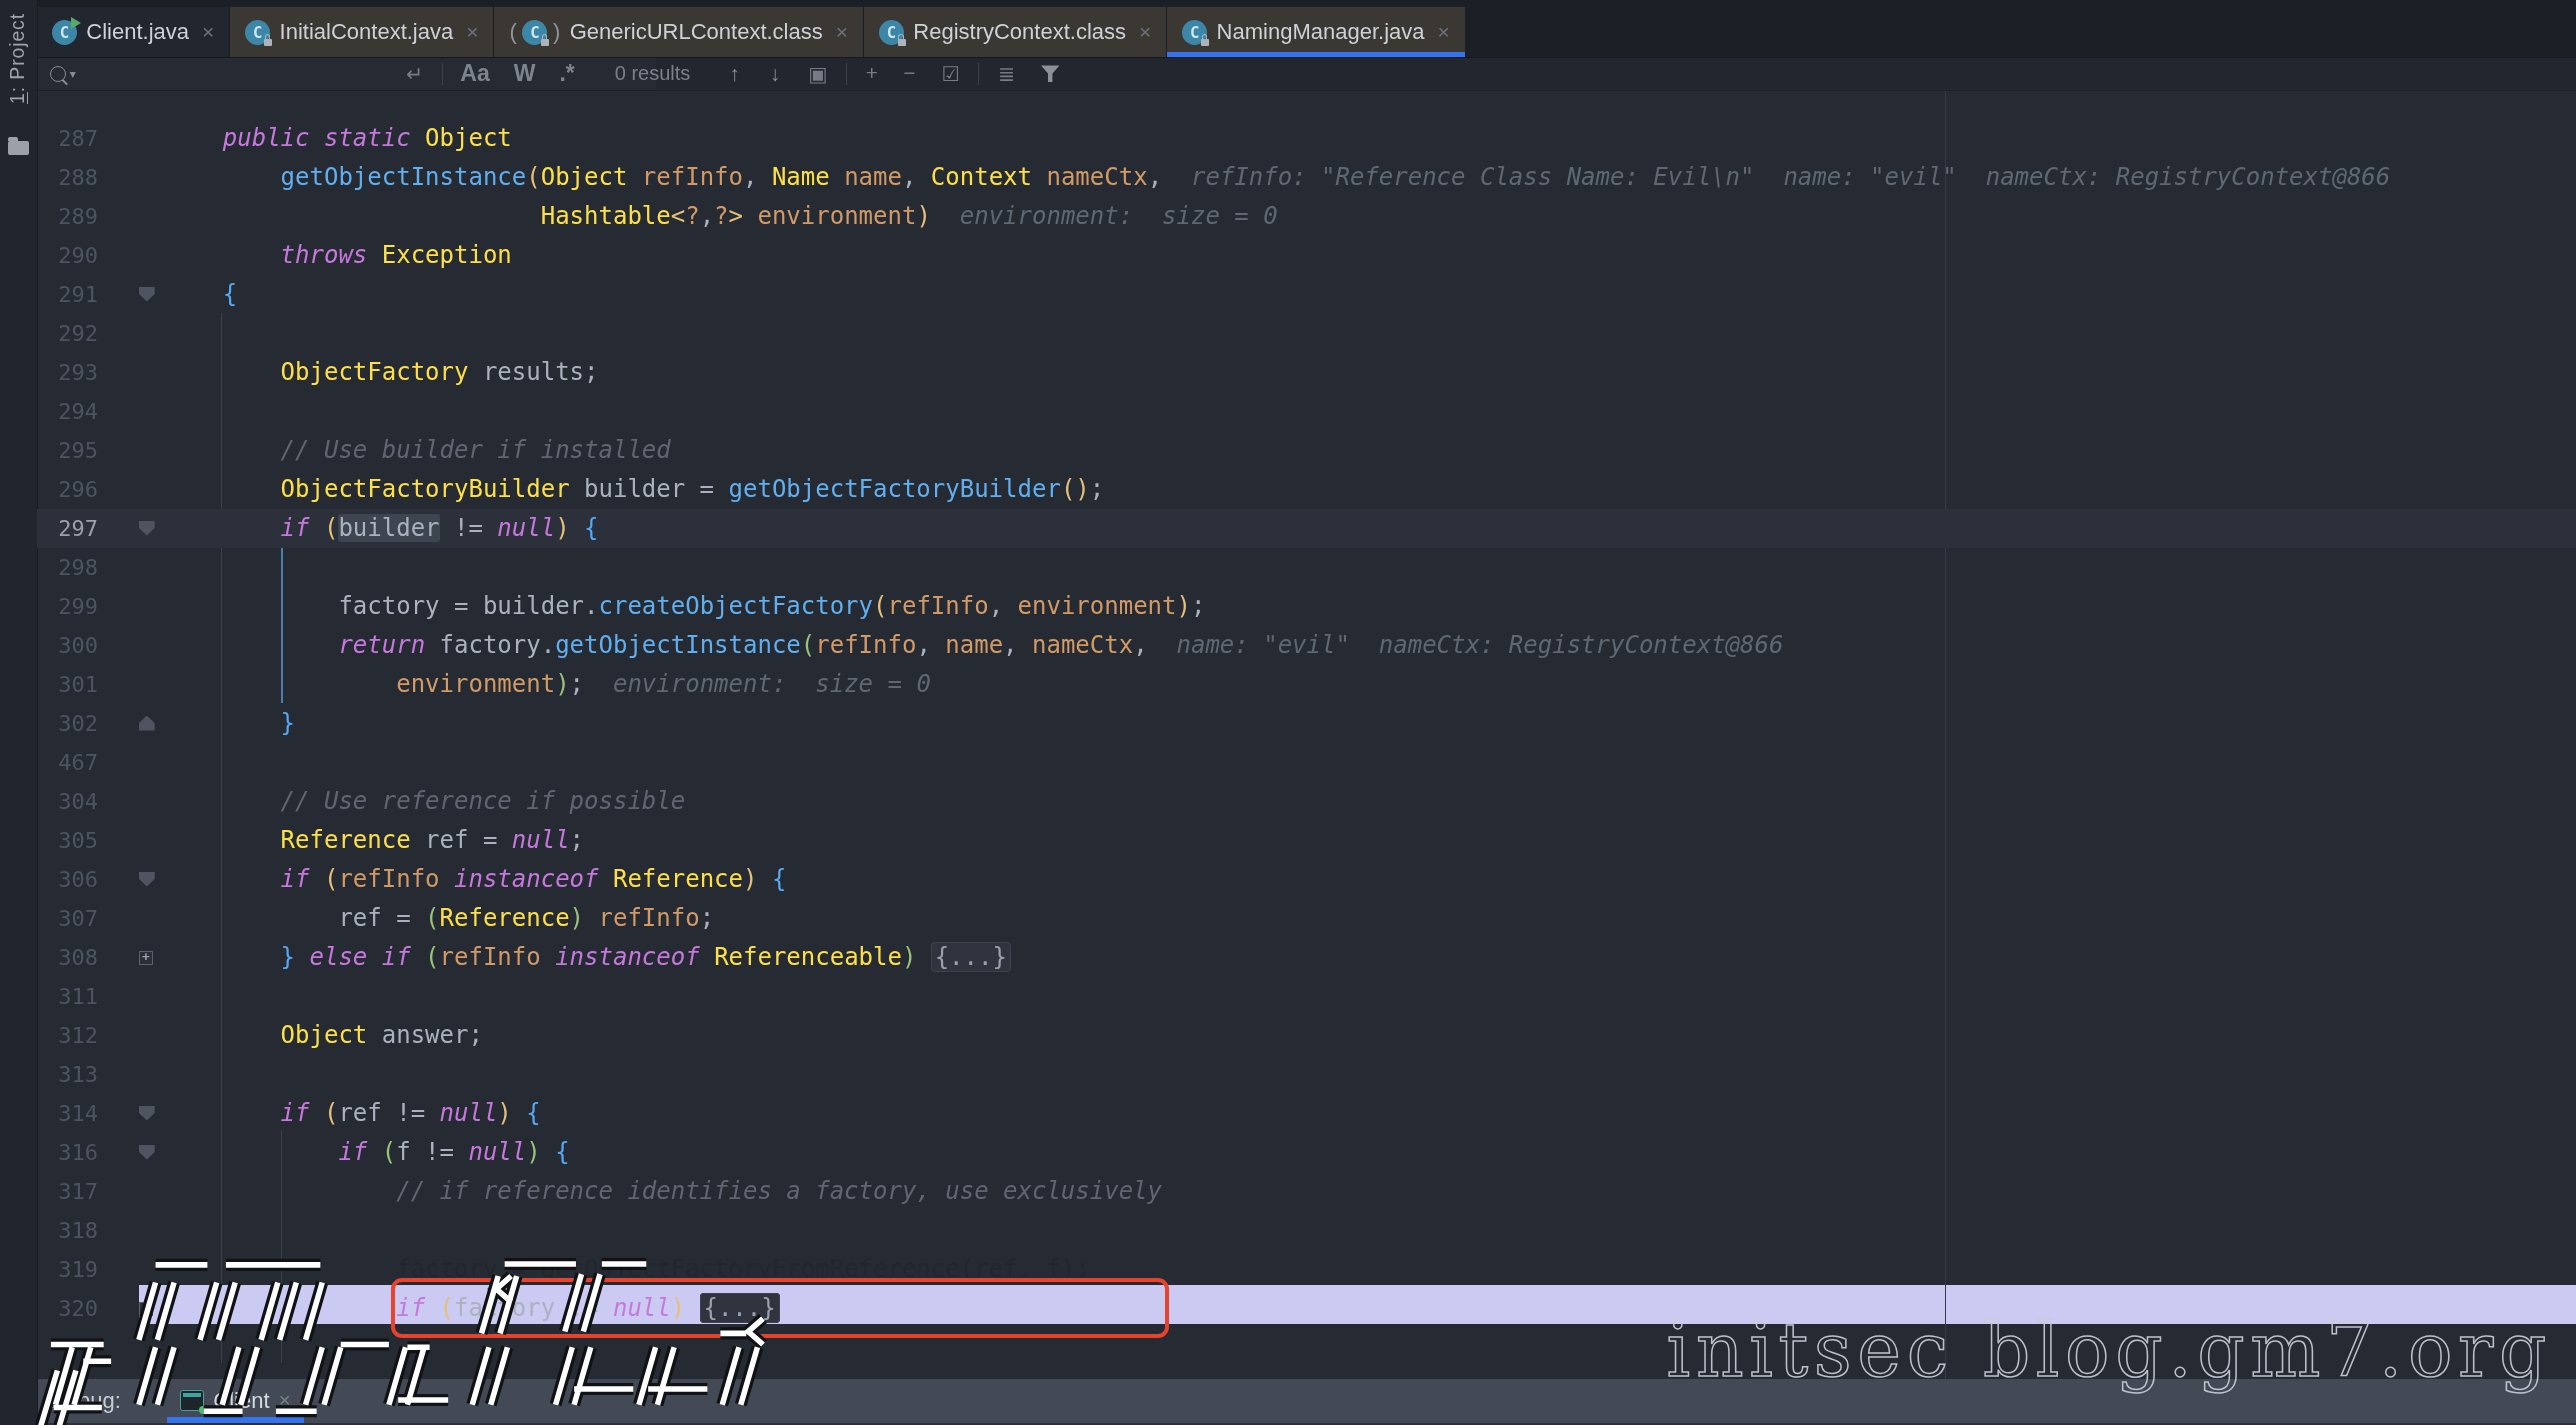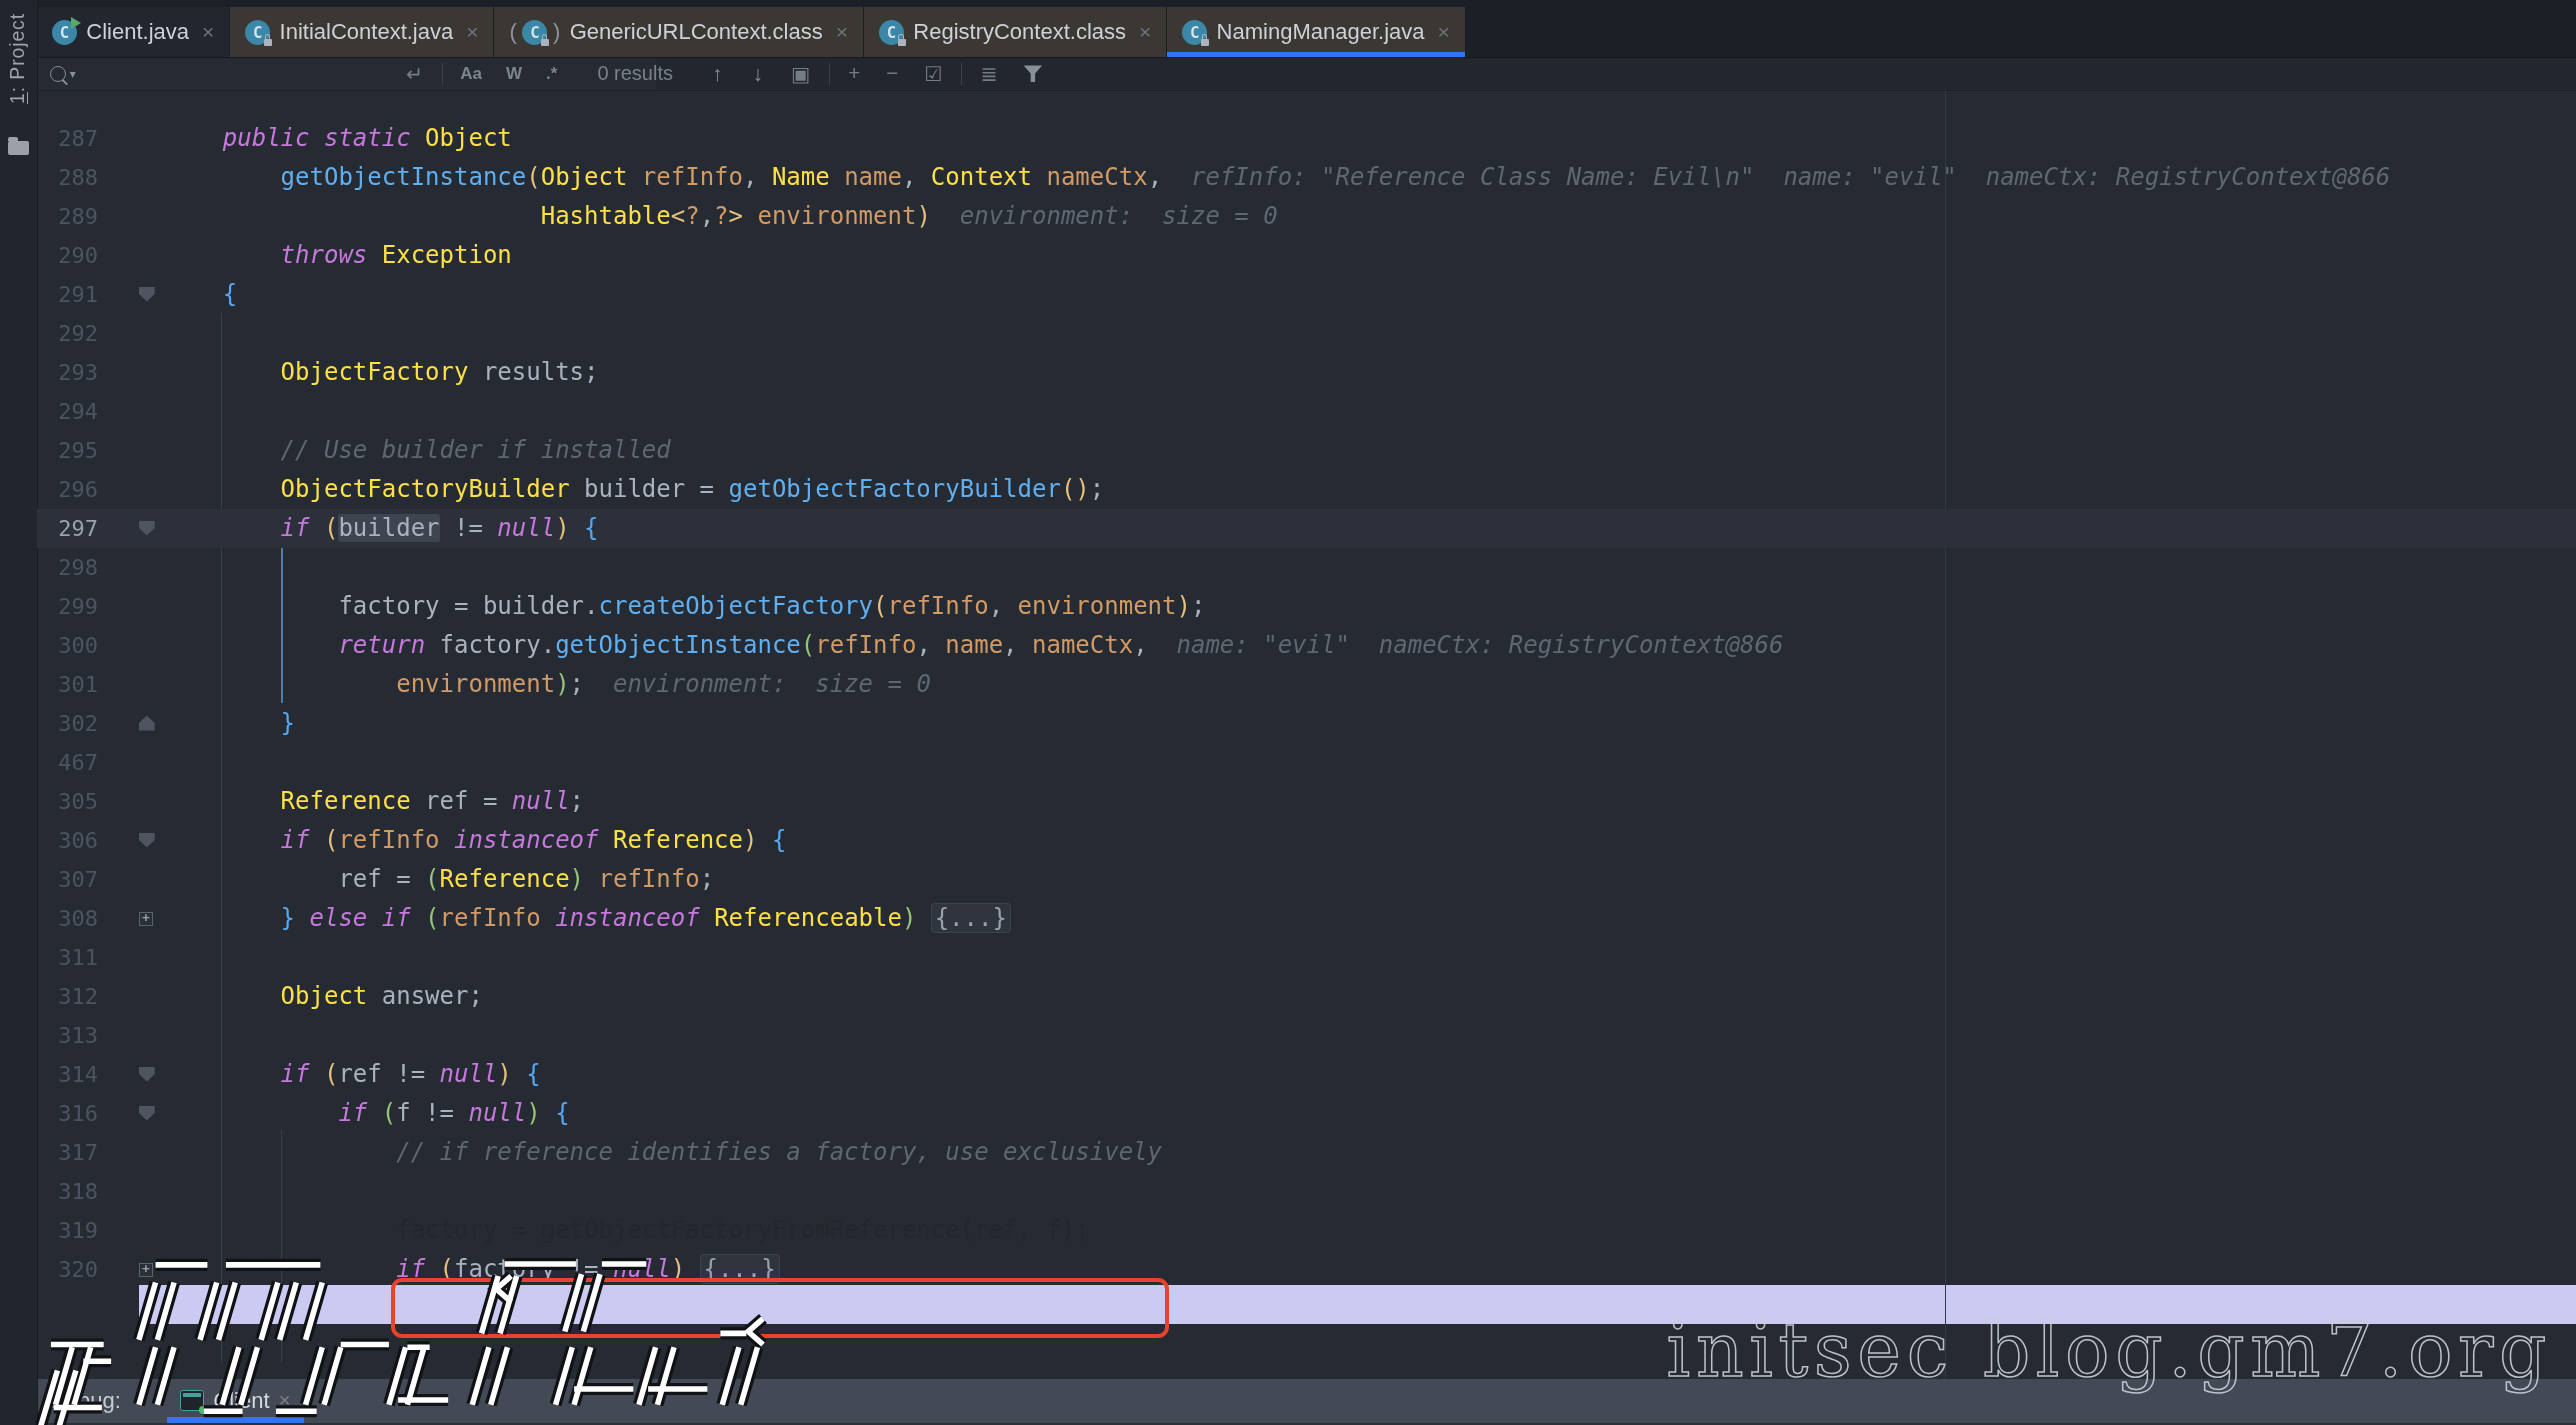--- a/index.html
+++ b/index.html
@@ -33,21 +33,21 @@
   
   #findbar{position:relative;height:31.5px;background:#262B33;border-bottom:0.9px solid #1C2027;
            display:flex;align-items:center;color:#868C96;font-size:19.4px;}
   #findbar .sect-dark{position:absolute;left:619px;top:0;right:0;bottom:0.9px;background:#22262E;}
   .fb{position:relative;z-index:1;display:flex;align-items:center;}
   #mag{margin-left:13px;position:relative;width:14px;height:14px;border:1.9px solid #878D97;border-radius:50%;}
   #mag::after{content:"";position:absolute;left:12px;top:12px;width:6.5px;height:1.9px;background:#878D97;transform:rotate(45deg);transform-origin:0 0;}
   #mag-caret{color:#878D97;font-size:12px;margin-left:3.7px;}
   #search-input{width:306px;background:transparent;border:none;outline:none;color:#CFD2D8;font-size:19.4px;margin-left:7.4px;}
   .fbicon{margin:0 13px;font-size:20.4px;color:#767C86;}
-  .fbtoggle{margin:0 12px;font-size:17px;color:#7E848E;font-weight:700;}
+  .fbtoggle{margin:0 12px;font-size:23px;color:#7E848E;font-weight:700;}
   .vdiv{width:0.9px;height:22px;background:#3A3F49;margin:0 5.6px;}
   #results{margin:0 24px 0 28px;color:#7B818B;font-size:20px;}
   .navarr{margin:0 15px;font-size:21px;color:#8A9098;}
   #funnel{width:18.5px;height:16.7px;margin:0 13px;background:#8A9098;
           clip-path:polygon(0 0,100% 0,62% 48%,62% 100%,38% 100%,38% 48%);}
   
   #editor{position:relative;height:1288px;background:#262B33;overflow:hidden;
           font-family:"DejaVu Sans Mono",monospace;font-size:24px;}
   #rows{position:relative;z-index:4;padding-top:28px;}
   .row{display:flex;height:39px;line-height:39px;white-space:pre;}
@@ -217,20 +217,21 @@
           <div class="row"><span class="ln">294</span><span class="g"></span><span class="codeln"></span></div>
           <div class="row"><span class="ln">295</span><span class="g"></span><span class="codeln"><span class="v">        </span><span class="cm">// Use builder if installed</span></span></div>
           <div class="row"><span class="ln">296</span><span class="g"></span><span class="codeln"><span class="v">        </span><span class="cls">ObjectFactoryBuilder</span><span class="v"> builder = </span><span class="fn">getObjectFactoryBuilder</span><span class="p1">()</span><span class="v">;</span></span></div>
           <div class="row cur"><span class="ln">297</span><span class="g"><i class="gi d"></i></span><span class="codeln"><span class="v">        </span><span class="kw">if</span><span class="v"> </span><span class="p1">(</span><span class="v wb">builder</span><span class="v"> != </span><span class="kw">null</span><span class="p1">)</span><span class="v"> </span><span class="br">{</span></span></div>
           <div class="row"><span class="ln">298</span><span class="g"></span></div>
           <div class="row"><span class="ln">299</span><span class="g"></span><span class="codeln"><span class="v">            </span><span class="v">factory = builder.</span><span class="fn">createObjectFactory</span><span class="p1">(</span><span class="pr">refInfo</span><span class="v">, </span><span class="pr">environment</span><span class="p1">)</span><span class="v">;</span></span></div>
           <div class="row"><span class="ln">300</span><span class="g"></span><span class="codeln"><span class="v">            </span><span class="kw">return</span><span class="v"> factory.</span><span class="fn">getObjectInstance</span><span class="p2">(</span><span class="pr">refInfo</span><span class="v">, </span><span class="pr">name</span><span class="v">, </span><span class="pr">nameCtx</span><span class="v">,</span><span class="hint">  name: "evil"  nameCtx: RegistryContext@866</span></span></div>
           <div class="row"><span class="ln">301</span><span class="g"></span><span class="codeln"><span class="v">                </span><span class="pr">environment</span><span class="p2">)</span><span class="v">;</span><span class="hint">  environment:  size = 0</span></span></div>
           <div class="row"><span class="ln">302</span><span class="g"><i class="gi u"></i></span><span class="codeln"><span class="v">        </span><span class="br">}</span></span></div>
           <div class="row"><span class="ln">467</span><span class="g"></span><span class="codeln"></span></div>
+          <div class="row"><span class="ln">304</span><span class="g"></span><span class="codeln"><span class="v">        </span><span class="cm">// Use reference if possible</span></span></div>
           <div class="row"><span class="ln">305</span><span class="g"></span><span class="codeln"><span class="v">        </span><span class="cls">Reference</span><span class="v"> ref = </span><span class="kw">null</span><span class="v">;</span></span></div>
           <div class="row"><span class="ln">306</span><span class="g"><i class="gi d"></i></span><span class="codeln"><span class="v">        </span><span class="kw">if</span><span class="v"> </span><span class="p1">(</span><span class="pr">refInfo</span><span class="v"> </span><span class="kw">instanceof</span><span class="v"> </span><span class="cls">Reference</span><span class="p1">)</span><span class="v"> </span><span class="br">{</span></span></div>
           <div class="row"><span class="ln">307</span><span class="g"></span><span class="codeln"><span class="v">            </span><span class="v">ref = </span><span class="p2">(</span><span class="cls">Reference</span><span class="p2">)</span><span class="v"> </span><span class="pr">refInfo</span><span class="v">;</span></span></div>
           <div class="row"><span class="ln">308</span><span class="g"><i class="gi p"></i></span><span class="codeln"><span class="v">        </span><span class="br">}</span><span class="v"> </span><span class="kw">else</span><span class="v"> </span><span class="kw">if</span><span class="v"> </span><span class="p2">(</span><span class="pr">refInfo</span><span class="v"> </span><span class="kw">instanceof</span><span class="v"> </span><span class="cls">Referenceable</span><span class="p2">)</span><span class="v"> </span><span class="fold">{...}</span></span></div>
           <div class="row"><span class="ln">311</span><span class="g"></span><span class="codeln"></span></div>
           <div class="row"><span class="ln">312</span><span class="g"></span><span class="codeln"><span class="v">        </span><span class="cls">Object</span><span class="v"> answer;</span></span></div>
           <div class="row"><span class="ln">313</span><span class="g"></span><span class="codeln"></span></div>
           <div class="row"><span class="ln">314</span><span class="g"><i class="gi d"></i></span><span class="codeln"><span class="v">        </span><span class="kw">if</span><span class="v"> </span><span class="p1">(</span><span class="v">ref != </span><span class="kw">null</span><span class="p1">)</span><span class="v"> </span><span class="br">{</span></span></div>
           <div class="row"><span class="ln">316</span><span class="g"><i class="gi d"></i></span><span class="codeln"><span class="v">            </span><span class="kw">if</span><span class="v"> </span><span class="p2">(</span><span class="v">f != </span><span class="kw">null</span><span class="p2">)</span><span class="v"> </span><span class="br">{</span></span></div>
           <div class="row"><span class="ln">317</span><span class="g"></span><span class="codeln"><span class="v">                </span><span class="cm">// if reference identifies a factory, use exclusively</span></span></div>

